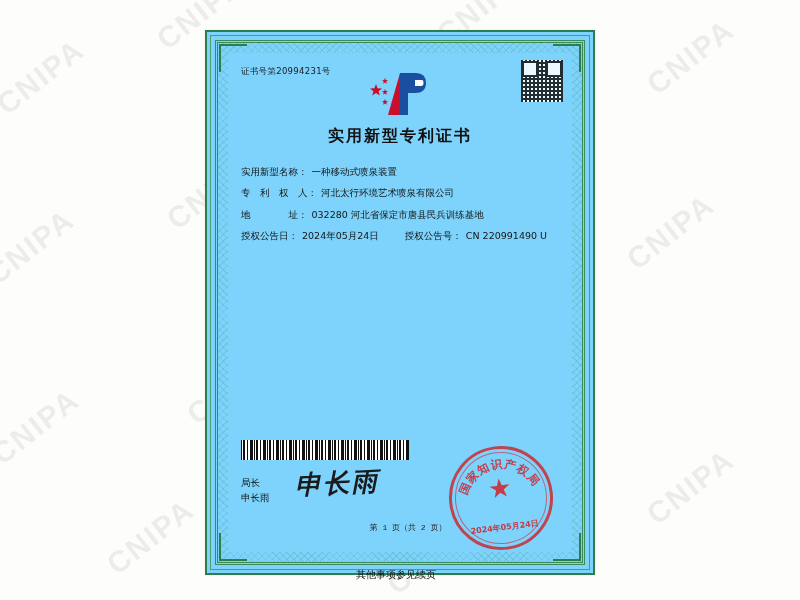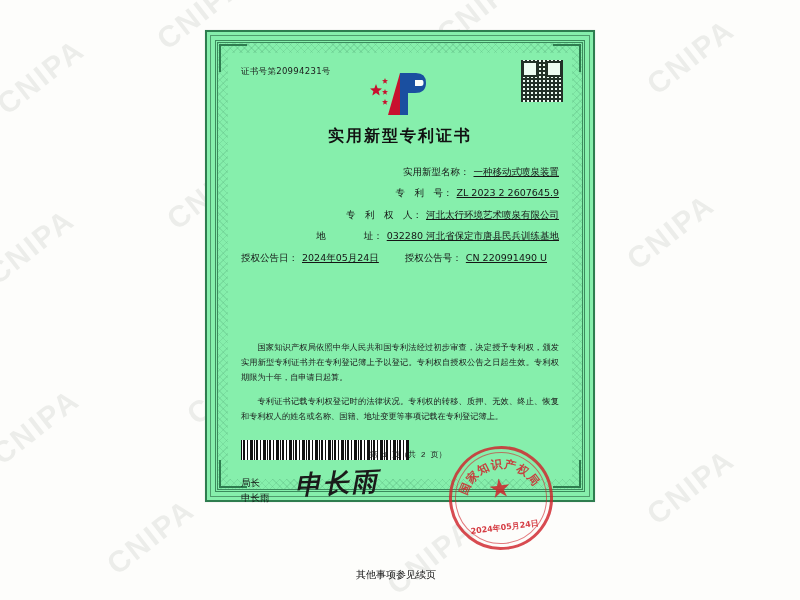--- a/index.html
+++ b/index.html
@@ -40,22 +40,22 @@
     white-space: nowrap;
     letter-spacing: 2px;
   }
 
   
   .cert {
     position: absolute;
     left: 205px;
     top: 30px;
     width: 390px;
-    height: 472px;
-    background: #86efac;
+    height: 545px;
+    background: #7dd3fc;
     z-index: 2;
     box-shadow: 0 0 1px rgba(0,0,0,0.2);
   }
 
   
   .border-outer {
     position: absolute;
     inset: 0;
     border: 2px solid #2e7d4f;
     box-sizing: border-box;
@@ -161,31 +161,29 @@
     right: 18px;
     top: 118px;
     font-size: 9.5px;
     color: #151515;
   }
   .field-row {
     display: flex;
     align-items: baseline;
     margin-bottom: 9.5px;
     line-height: 1.25;
-    justify-content: flex-end;
   }
   .field-label {
     flex: 0 0 auto;
     white-space: pre;
     color: #151515;
   }
   .field-value {
     margin-left: 4px;
     color: #151515;
-    text-decoration: underline;
   }
   .field-row.split { justify-content: flex-start; }
   .field-row .second-label {
     margin-left: 26px;
     white-space: pre;
   }
 
   
   .paras {
     position: absolute;
@@ -363,45 +361,37 @@
         </g>
         <path d="M55 10 L62 10 Q63.5 10 63.5 13 Q63.5 16 61 16 L55 16 Z" fill="#fcfdfa"></path>
       </svg>
 
       <div class="title">实用新型专利证书</div>
 
       <div class="fields">
         <div class="field-row">
           <span class="field-label">实用新型名称：</span>
           <span class="field-value">一种移动式喷泉装置</span>
-        </div>
-        <div class="field-row">
-          <span class="field-label">专　利　号：</span>
-          <span class="field-value">ZL 2023 2 2607645.9</span>
         </div>
         <div class="field-row">
           <span class="field-label">专　利　权　人：</span>
           <span class="field-value">河北太行环境艺术喷泉有限公司</span>
         </div>
         <div class="field-row">
           <span class="field-label">地　　　　址：</span>
           <span class="field-value">032280 河北省保定市唐县民兵训练基地</span>
         </div>
         <div class="field-row split">
           <span class="field-label">授权公告日：</span>
           <span class="field-value">2024年05月24日</span>
           <span class="second-label">授权公告号：</span>
           <span class="field-value">CN 220991490 U</span>
         </div>
       </div>
 
-      <div class="paras">
-        <p>国家知识产权局依照中华人民共和国专利法经过初步审查，决定授予专利权，颁发实用新型专利证书并在专利登记簿上予以登记。专利权自授权公告之日起生效。专利权期限为十年，自申请日起算。</p>
-        <p>专利证书记载专利权登记时的法律状况。专利权的转移、质押、无效、终止、恢复和专利权人的姓名或名称、国籍、地址变更等事项记载在专利登记簿上。</p>
-      </div>
 
       <div class="barcode"></div>
 
       <div class="sig-label">
         <div>局长</div>
         <div>申长雨</div>
       </div>
       <div class="sig-script">申长雨</div>
 
       <div class="seal">

